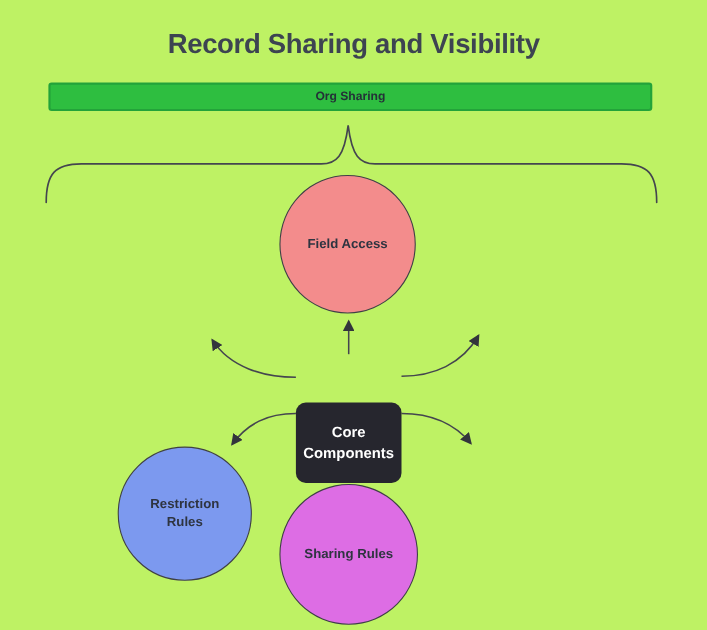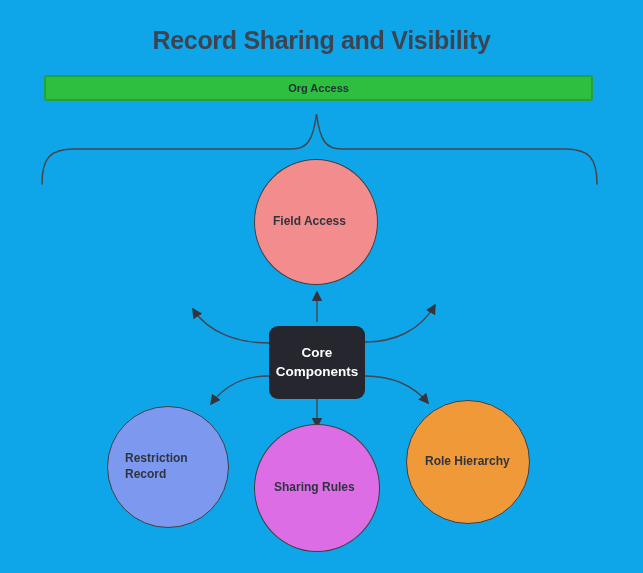--- a/index.html
+++ b/index.html
@@ -1,19 +1,19 @@
 <!DOCTYPE html>
 <html><head>
 <meta charset="utf-8">
 <style>
   html,body{margin:0;padding:0;background:#ffffff;}
   #canvas{
     position:relative;
     width:643px;height:573px;
-    background:#0ea5e9;
+    background:#bef264;
     font-family:"Liberation Sans", sans-serif;
     overflow:hidden;
   }
   .title{
     position:absolute;left:0;top:26px;width:643px;
     text-align:center;
     font-size:25px;font-weight:700;letter-spacing:-0.3px;
     color:#3d4451;
   }
   .org-bar{
@@ -23,48 +23,49 @@
     border-radius:3px;
     display:flex;align-items:center;justify-content:center;
     font-size:11px;font-weight:700;color:#243137;
   }
   svg.wires{position:absolute;left:0;top:0;width:643px;height:573px;}
   .node{
     position:absolute;
     border-radius:50%;
     border:1.4px solid #3f4046;
     display:flex;align-items:center;justify-content:center;
+    text-align:center;
     font-size:12px;font-weight:700;line-height:1.3;color:#2e3440;
   }
   .node .lbl{width:86px;}
   .node-object-access    {left:105px;top:178px;width:122px;height:122px;}
   .node-field-access     {left:254px;top:159px;width:122px;height:124px;}
   .node-org-wide-defaults{left:407px;top:183px;width:120px;height:120px;}
   .node-restriction-rules{left:107px;top:406px;width:120px;height:120px;}
-  .node-sharing-rules    {left:254px;top:424px;width:124px;height:126px;}
+  .node-sharing-rules    {left:254px;top:440px;width:124px;height:126px;}
   .node-role-hierarchy   {left:406px;top:400px;width:122px;height:122px;}
   .center-box{
     position:absolute;left:269px;top:326px;width:96px;height:73px;
     background:#26262e;
     border-radius:9px;
     display:flex;align-items:center;justify-content:center;
     text-align:center;
     font-size:13.5px;font-weight:700;line-height:1.35;color:#ffffff;
   }
   .center-box .lbl{width:84px;}
 </style>
 </head>
 <body>
 
 <div id="canvas">
 
   <div class="title">Record Sharing and Visibility</div>
 
   <div class="org-bar">
-    <span>Org Access</span>
+    <span>Org Sharing</span>
   </div>
 
   <svg class="wires" viewBox="0 0 643 573">
     <defs>
       <marker id="arrow" viewBox="0 0 10 10" refX="8.5" refY="5" markerWidth="7.5" markerHeight="7.5" orient="auto-start-reverse">
         <path d="M0,0 L10,5 L0,10 z" fill="#33343c"></path>
       </marker>
     </defs>
 
     <path d="M42,184 C42,158 50,149 74,149 L292,149 C306,149 313,142 316.5,114 C320,142 327,149 341,149 L565,149 C589,149 597,158 597,184" fill="none" stroke="#44454f" stroke-width="1.5" stroke-linecap="round"></path>
@@ -82,28 +83,25 @@
     <path d="M365,376 C393,376 413,385 428,403" fill="none" stroke="#44454f" stroke-width="1.4" marker-end="url(#arrow)"></path>
   </svg>
 
 
   <div class="node node-field-access" style="background-color: rgb(243, 140, 140);">
     <span class="lbl">Field Access</span>
   </div>
 
 
   <div class="node node-restriction-rules" style="background-color: rgb(124, 153, 239);">
-    <span class="lbl">Restriction Record</span>
+    <span class="lbl">Restriction Rules</span>
   </div>
 
   <div class="node node-sharing-rules" style="background-color: rgb(221, 109, 228);">
     <span class="lbl">Sharing Rules</span>
   </div>
 
-  <div class="node node-role-hierarchy" style="background-color: rgb(239, 153, 57);">
-    <span class="lbl">Role Hierarchy</span>
-  </div>
 
-  <div class="center-box" style="background-color: rgb(38, 38, 46);">
+  <div class="center-box" style="background-color: rgb(38, 38, 46); margin-top: 40px;">
     <span class="lbl">Core Components</span>
   </div>
 
 </div>
 
 </body></html>

